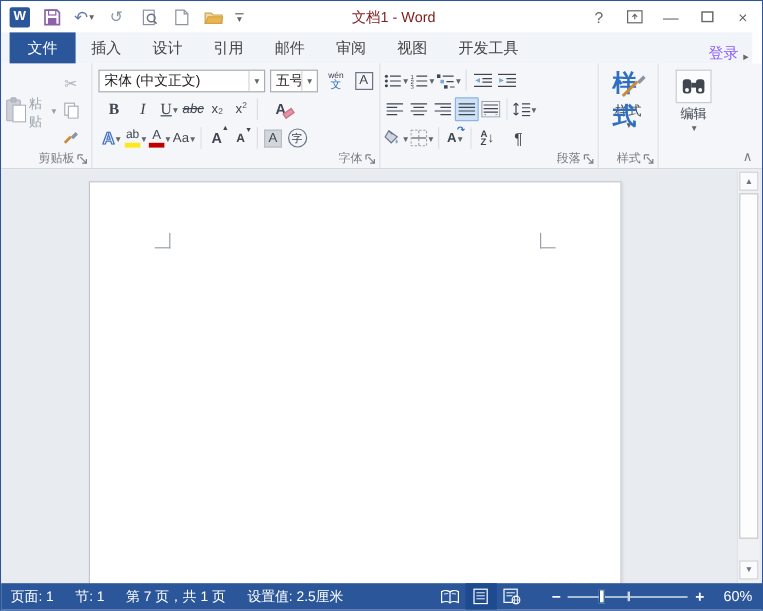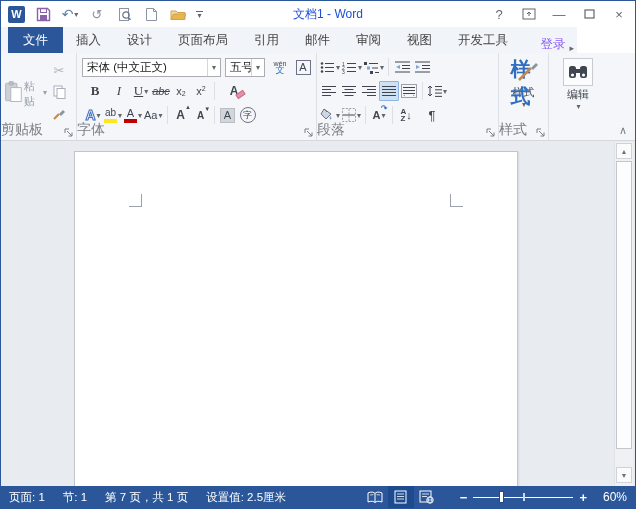--- a/index.html
+++ b/index.html
@@ -13,36 +13,36 @@
 
   
   .titlebar{position:absolute;left:0;top:0;width:634px;height:26px;background:#fff;display:flex;align-items:center;padding:0 4px;}
   .qat{display:flex;align-items:center;gap:9px;padding-left:3px;}
   .qat .btn{display:flex;align-items:center;justify-content:center;width:18px;height:18px;color:#6a7486;font-size:14px;}
   .word-logo{width:17px;height:17px;background:#2b579a;color:#fff;font-weight:bold;font-size:11px;display:flex;align-items:center;justify-content:center;border-radius:2px;}
   .undo-glyph{font-size:14px;color:#5f7ca8;}
   .redo-glyph{font-size:13px;color:#8a94a2;}
   .qat-more{display:flex;flex-direction:column;align-items:center;font-size:8px;color:#666;line-height:4px;}
   .qat-more .bar{width:7px;border-top:1px solid #666;margin-bottom:2px;}
-  .title{position:absolute;left:0;right:0;text-align:center;font-size:12px;color:#1d4ed8;pointer-events:none;margin-left:20px;}
+  .title{position:absolute;left:0;right:0;text-align:center;font-size:12px;color:#7f1d1d;pointer-events:none;margin-left:20px;}
   .win-controls{margin-left:auto;display:flex;align-items:center;gap:6px;}
   .win-controls .wbtn{width:24px;height:20px;display:flex;align-items:center;justify-content:center;color:#666;font-size:13px;}
 
   
-  .tabrow{position:absolute;left:0;top:26px;width:576px;height:26px;background:#f1f4f9;display:flex;align-items:flex-end;}
+  .tabrow{position:absolute;left:0;top:26px;width:626px;height:26px;background:#f1f4f9;display:flex;align-items:flex-end;}
   .tab{height:25px;display:flex;align-items:center;padding:0 13px;font-size:12.5px;color:#444;}
   .tab.file{background:var(--accent);color:#fff;margin-left:7px;padding:0 15px;height:26px;}
   .tab.active{background:#fff;color:var(--accent);border:1px solid #d5d9de;border-bottom:none;margin-left:6px;}
   .signin{margin-left:auto;font-size:12.5px;color:#8b5cf6;padding:0 4px;}
   .signin-arrow{font-size:9px;color:#666;padding-right:3px;}
 
   
   .ribbon{position:absolute;left:0;top:52px;width:634px;height:88px;background:var(--ribbon-bg);border-bottom:1px solid #d4d7dc;display:flex;}
   .group{position:relative;height:100%;border-right:1px solid #dde1e7;padding:3px 2px 16px 2px;}
-  .group-label{position:absolute;bottom:1px;left:0;right:14px;text-align:left;font-size:14px;color:#7a7e85;margin-top:36px;}
+  .group-label{position:absolute;bottom:1px;left:0;right:14px;text-align:right;font-size:10px;color:#7a7e85;margin-top:36px;}
   .launcher{position:absolute;right:2px;bottom:2px;width:11px;height:11px;}
   .launcher svg{display:block;}
   .collapse-area{position:relative;flex:1;}
   .collapse-btn{position:absolute;right:8px;bottom:3px;font-size:11px;color:#7a7e85;}
 
   .rrow{display:flex;align-items:center;height:22px;}
   .tbtn{display:flex;align-items:center;justify-content:center;min-width:20px;height:20px;padding:0 1px;color:#3f4650;}
   .dd{font-size:8px;color:#666;margin-left:1px;}
   .vdiv{width:1px;height:18px;background:#dcdfe4;margin:0 3px;}
 
@@ -193,21 +193,20 @@
           </svg>
       </span>
       <span class="wbtn">×</span>
     </div>
   </div>
 
   <div class="tabrow">
     <div class="tab file">文件</div>
     <div class="tab">插入</div>
     <div class="tab">设计</div>
-    <div class="tab">页面布局</div>
     <div class="tab">引用</div>
     <div class="tab">邮件</div>
     <div class="tab">审阅</div>
     <div class="tab">视图</div>
     <div class="tab">开发工具</div>
     <div class="signin">登录</div>
     <div class="signin-arrow">▸</div>
   </div>
 
   <div class="ribbon">

